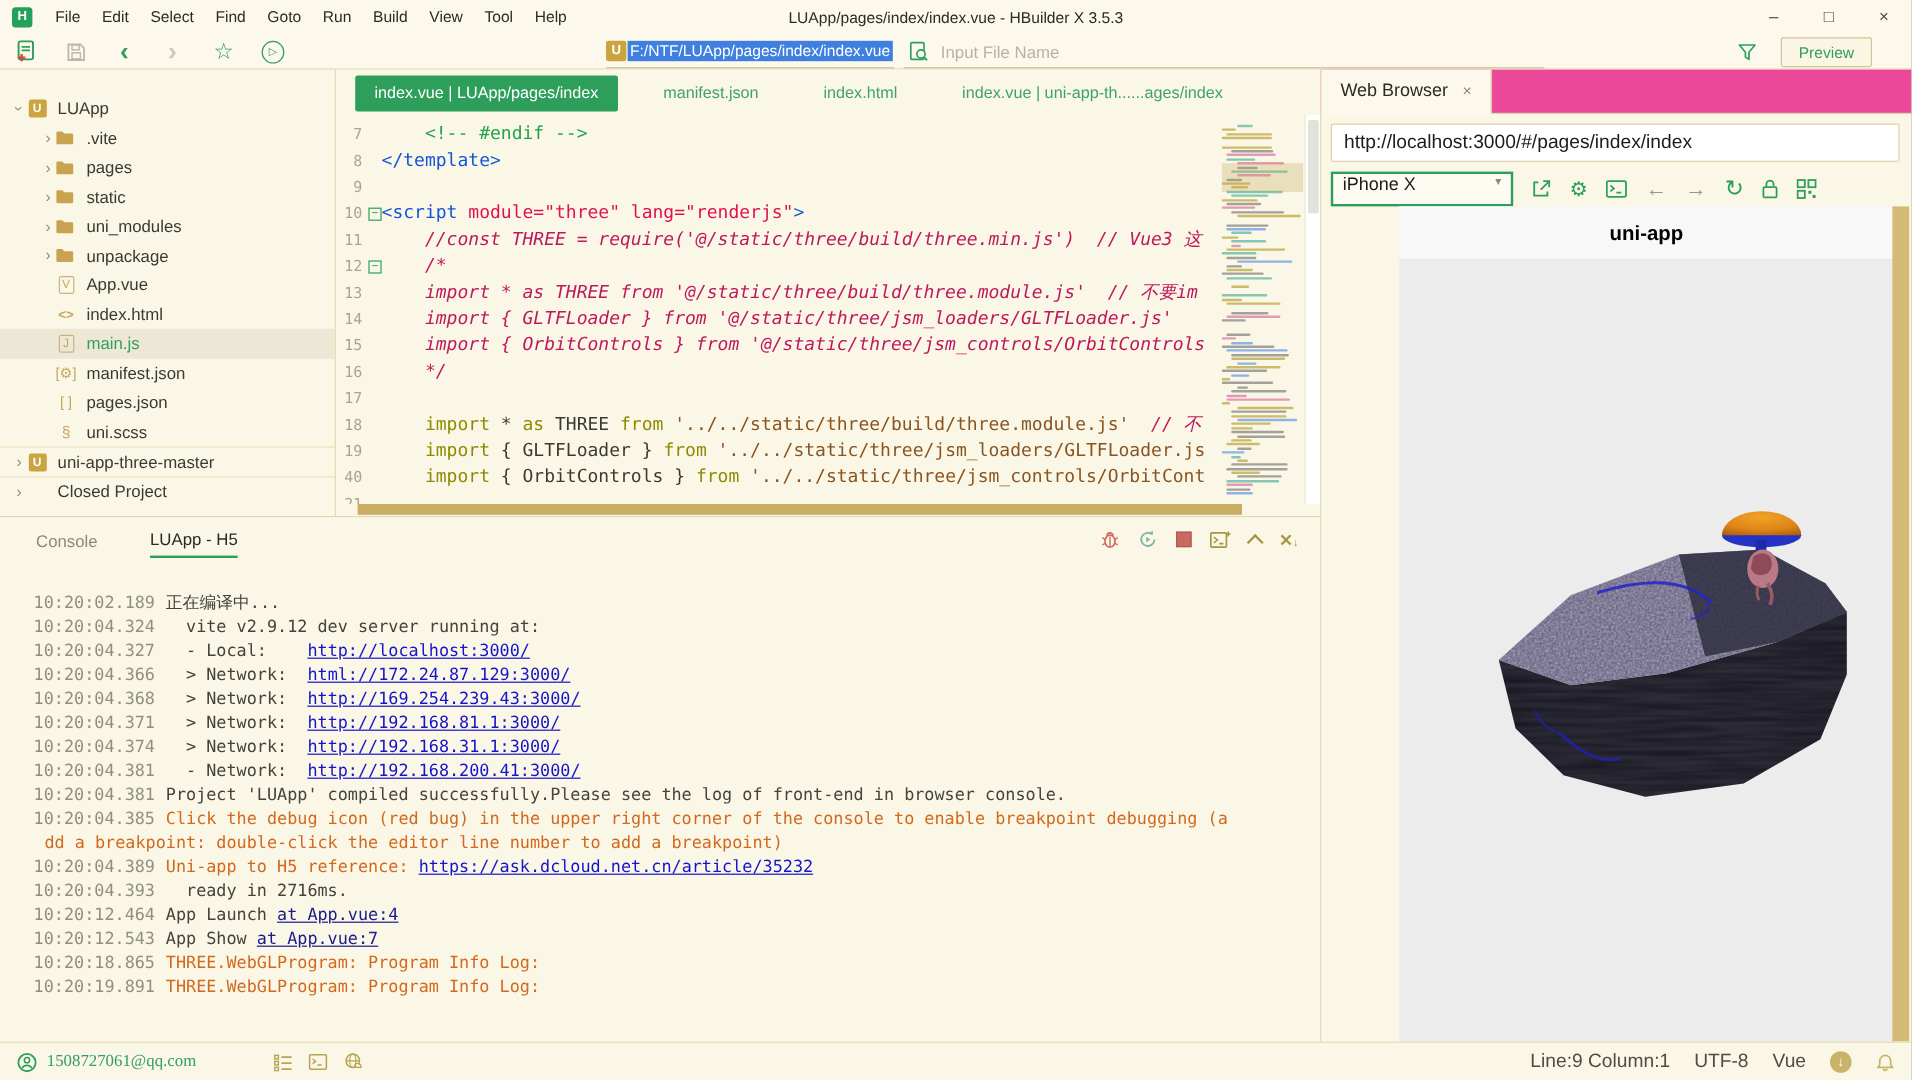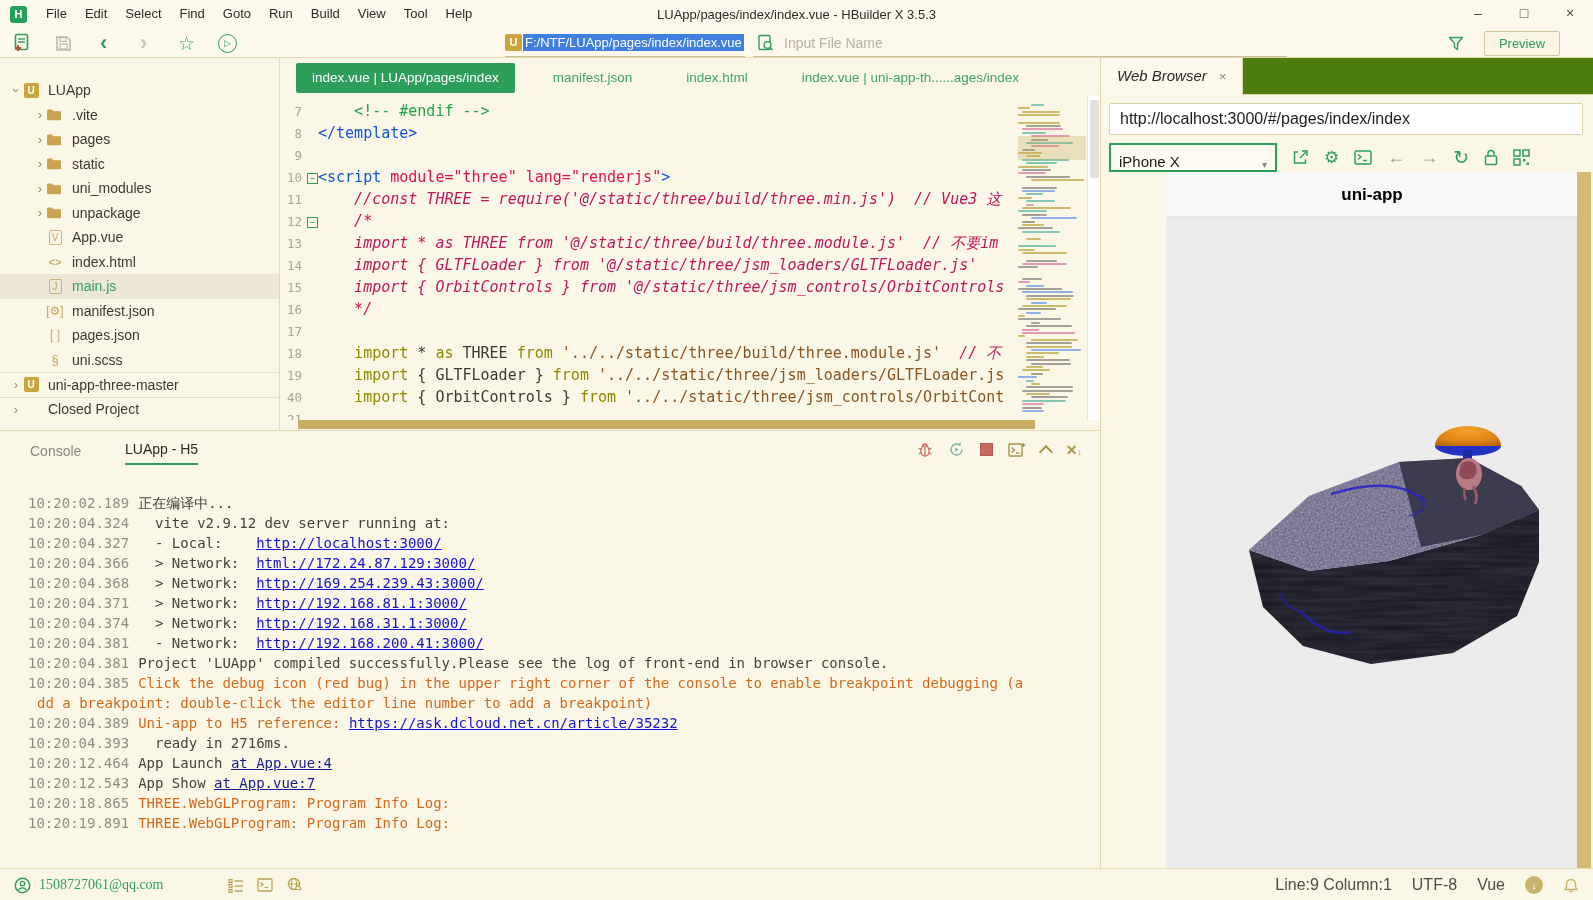--- a/index.html
+++ b/index.html
@@ -83,29 +83,29 @@
             transform:rotate(45deg); margin-top:4px; }
   .clear-x { color:#A59545; font-size:14px; font-weight:bold; }
   .console-body { position:absolute; left:28px; right:8px; top:50px; bottom:0;
                   font-family:"DejaVu Sans Mono", monospace; font-size:14px; line-height:20px; padding-top:12px; }
   .cline { white-space:pre; }
   .t{color:#918F80; margin-right:9px} .p{color:#45433a} .o{color:#D2691E}
   .l{color:#1414CE; text-decoration:underline} .n{color:#1A1A8F; text-decoration:underline}
 
   
   .browser { width:493px; border-left:1px solid #E3D9B2; position:relative; background:#FBF7E6; }
-  .btabs { height:37px; background:#4d7c0f; border-bottom:1px solid #E0D6AE; display:flex;font-style:italic; }
+  .btabs { height:37px; background:#ec4899; border-bottom:1px solid #E0D6AE; display:flex; }
   .btab { background:#FCF9EC; border-right:1px solid #E0D6AE; padding:0 16px; line-height:36px;
           font-size:15px; height:37px; }
   .btab .x { color:#8a8878; margin-left:12px; font-size:13px; }
   .urlbar { position:absolute; left:8px; right:10px; top:45px; height:32px; background:#fff;
             border:1px solid #DCD2A8; border-radius:2px; font-size:16px; line-height:30px; padding-left:10px;
             color:#1c1c18; white-space:nowrap; overflow:hidden; }
   .devicebar { position:absolute; left:8px; top:84px; height:30px; display:flex; align-items:center; gap:15px; }
-  .devsel { width:168px; height:29px; border:2px solid #2E9E5B; display:flex; align-items:flex-end;
+  .devsel { width:152px; height:29px; border:2px solid #2E9E5B; display:flex; align-items:flex-start;
             padding:0 8px; font-size:15px; color:#1b1b18; background:#FDFBF2; }
   .devsel .caret { margin-left:auto; color:#8a8878; font-size:10px; }
   .gico { color:#2E9E5B; font-size:17px; line-height:17px; }
   .arr { color:#9a978a; font-size:18px; }
   .viewport { position:absolute; left:0; right:0; top:114px; bottom:0; }
   .phone { position:absolute; left:65px; top:0; width:412px; height:696px; background:#ECECEC; }
   .phone-head { height:45px; background:#F8F8F8; border-bottom:1px solid #E6E6E6; text-align:center;
                 line-height:45px; font-size:17px; font-weight:bold; color:#000; }
   .bscroll { position:absolute; right:2px; top:0px; width:14px; height:696px; background:#D5BA74; }
   .scene { position:absolute; left:55px; top:230px; }

